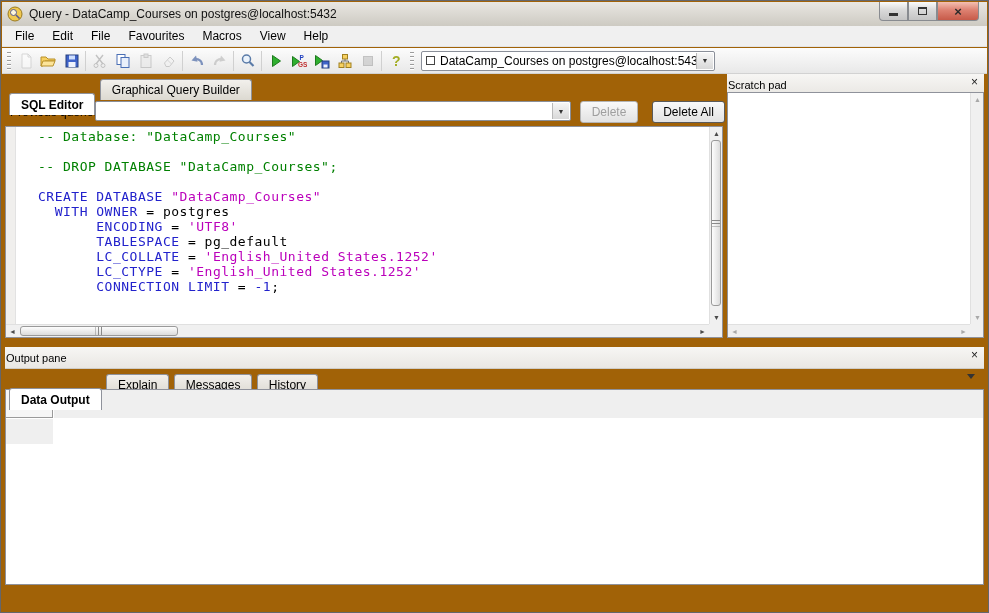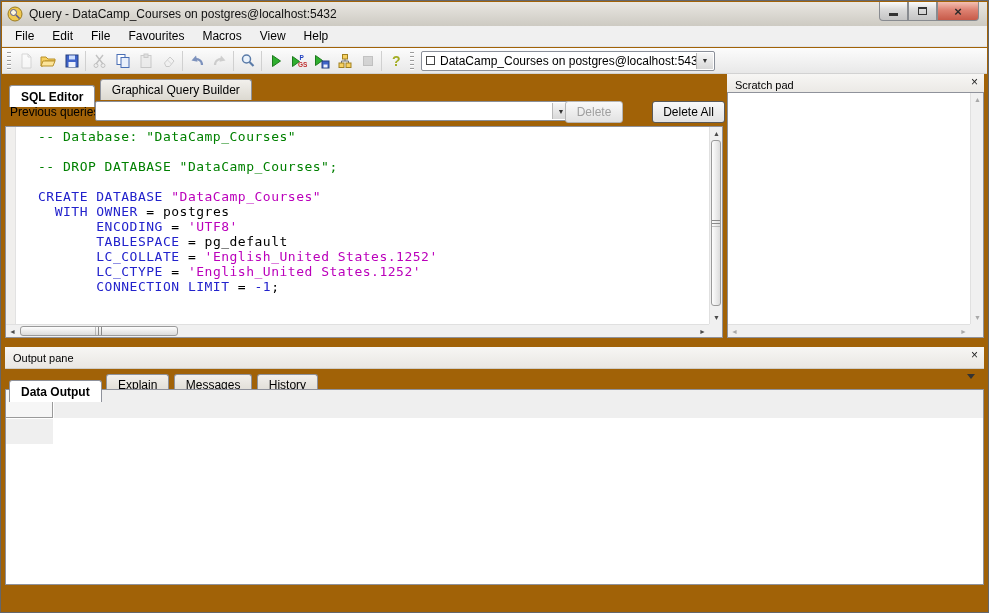--- a/index.html
+++ b/index.html
@@ -54,21 +54,21 @@
   .top-section { position:absolute; top:73px; left:0; right:0; height:273px; }
   .left-pane { position:absolute; left:4px; top:0; width:718px; height:273px; }
   .vsplitter { position:absolute; left:722px; top:0; width:4px; height:273px; cursor:col-resize; }
   .right-pane { position:absolute; left:726px; top:0; right:4px; height:273px; }
 
   
   .tabbar { position:relative; height:24px; padding:3px 0 0 4px; }
   .tab { display:inline-block; padding:3px 11px 3px; border:1px solid #8f929b; border-bottom:none;
     border-radius:3px 3px 0 0; background:linear-gradient(#f2f0ec,#dcd9d1); margin-right:1px;
     position:relative; top:1px; font-size:12px; }
-  .tab.active { background:#fff; font-weight:bold; top:8px; padding-top:4px; z-index:2; }
+  .tab.active { background:#fff; font-weight:bold; top:16px; padding-top:4px; z-index:2; }
 
   
   .prevq { position:relative; height:28px; }
   .prevq .label { position:absolute; left:5px; top:7px; }
   .prevq-combo { position:absolute; left:90px; top:3px; width:476px; }
   .btn { position:absolute; top:3px; height:22px; border:1px solid #b4b4b4; border-radius:3px;
     background:linear-gradient(#f9f9f9,#e2e2e2); text-align:center; line-height:20px; }
   .btn.disabled { color:#9f9f9f; }
   .btn.default { border-color:#5a5a5a; color:#000; }
 
@@ -97,21 +97,21 @@
   .hthumb { position:absolute; top:1px; bottom:1px; border:1px solid #9a9a9a; border-radius:3px;
     background:linear-gradient(#fdfdfd,#dcdcdc); }
   .grip-h { position:absolute; left:50%; top:50%; transform:translate(-50%,-50%); width:8px; height:7px;
     background-image:repeating-linear-gradient(to bottom,#8a8a8a 0 1px,transparent 1px 3px); }
   .grip-v { position:absolute; left:50%; top:50%; transform:translate(-50%,-50%); width:7px; height:8px;
     background-image:repeating-linear-gradient(to right,#8a8a8a 0 1px,transparent 1px 3px); }
   .sb-corner { position:absolute; right:0; bottom:0; width:13px; height:13px; background:#f0f0f0; }
 
   
   .panel-header { height:22px; background:linear-gradient(#f7f6f4,#e9e7e3); border-bottom:1px solid #cfccc6;
-    display:flex; align-items:center; padding:0 8px; font-size:11px; position:relative; }
+    display:flex; align-items:center; padding:0 1px; font-size:11px; position:relative; }
   .panel-header .xclose { position:absolute; right:6px; top:1px; font-size:12px; color:#222; }
 
   .scratch-body { position:absolute; left:0; right:0; top:18px; bottom:9px; border:1px solid #8f929b; background:#fff; }
 
   
   .output-pane { position:absolute; left:4px; right:4px; top:346px; height:242px; }
   .output-tabs { position:relative; height:40px; padding:3px 0 0 4px; }
   .tablist-icon { position:absolute; right:8px; top:10px; width:9px; }
   .tablist-icon .bar { height:1px; background:#333; margin-bottom:2px; }
   .tablist-icon .tri { width:0; height:0; border-left:4px solid transparent; border-right:4px solid transparent; border-top:5px solid #333; margin:0 auto; }
@@ -299,21 +299,21 @@
       </div>
 
       <div class="prevq">
         <span class="label">Previous queries</span>
         <div class="combo prevq-combo">
           <span></span>
           <span class="arrowbox">
               <span class="arrow-down">▼</span>
             </span>
         </div>
-        <div class="btn disabled" style="left:560px; width:58px;">Delete</div>
+        <div class="btn disabled" style="left:575px; width:58px;">Delete</div>
         <div class="btn default" style="left:647px; width:73px;">Delete All</div>
       </div>
 
       <div class="editor">
         <div class="marginstrip"></div>
         <div class="code"><div class="code-line"><span class="tok-c">-- Database: "DataCamp_Courses"</span></div><div class="code-line">&nbsp;</div><div class="code-line"><span class="tok-c">-- DROP DATABASE "DataCamp_Courses";</span></div><div class="code-line">&nbsp;</div><div class="code-line"><span class="tok-k">CREATE DATABASE</span><span class="tok-p"> </span><span class="tok-s">"DataCamp_Courses"</span></div><div class="code-line"><span class="tok-p">  </span><span class="tok-k">WITH OWNER</span><span class="tok-p"> = postgres</span></div><div class="code-line"><span class="tok-p">       </span><span class="tok-k">ENCODING</span><span class="tok-p"> = </span><span class="tok-s">'UTF8'</span></div><div class="code-line"><span class="tok-p">       </span><span class="tok-k">TABLESPACE</span><span class="tok-p"> = pg_default</span></div><div class="code-line"><span class="tok-p">       </span><span class="tok-k">LC_COLLATE</span><span class="tok-p"> = </span><span class="tok-s">'English_United States.1252'</span></div><div class="code-line"><span class="tok-p">       </span><span class="tok-k">LC_CTYPE</span><span class="tok-p"> = </span><span class="tok-s">'English_United States.1252'</span></div><div class="code-line"><span class="tok-p">       </span><span class="tok-k">CONNECTION LIMIT</span><span class="tok-p"> = </span><span class="tok-n">-1</span><span class="tok-p">;</span></div></div>
 
         <div class="vscroll">
           <div class="sb-arrow" style="top:0;">▲</div>
           <div class="vthumb" style="top:13px; bottom:18px;">

